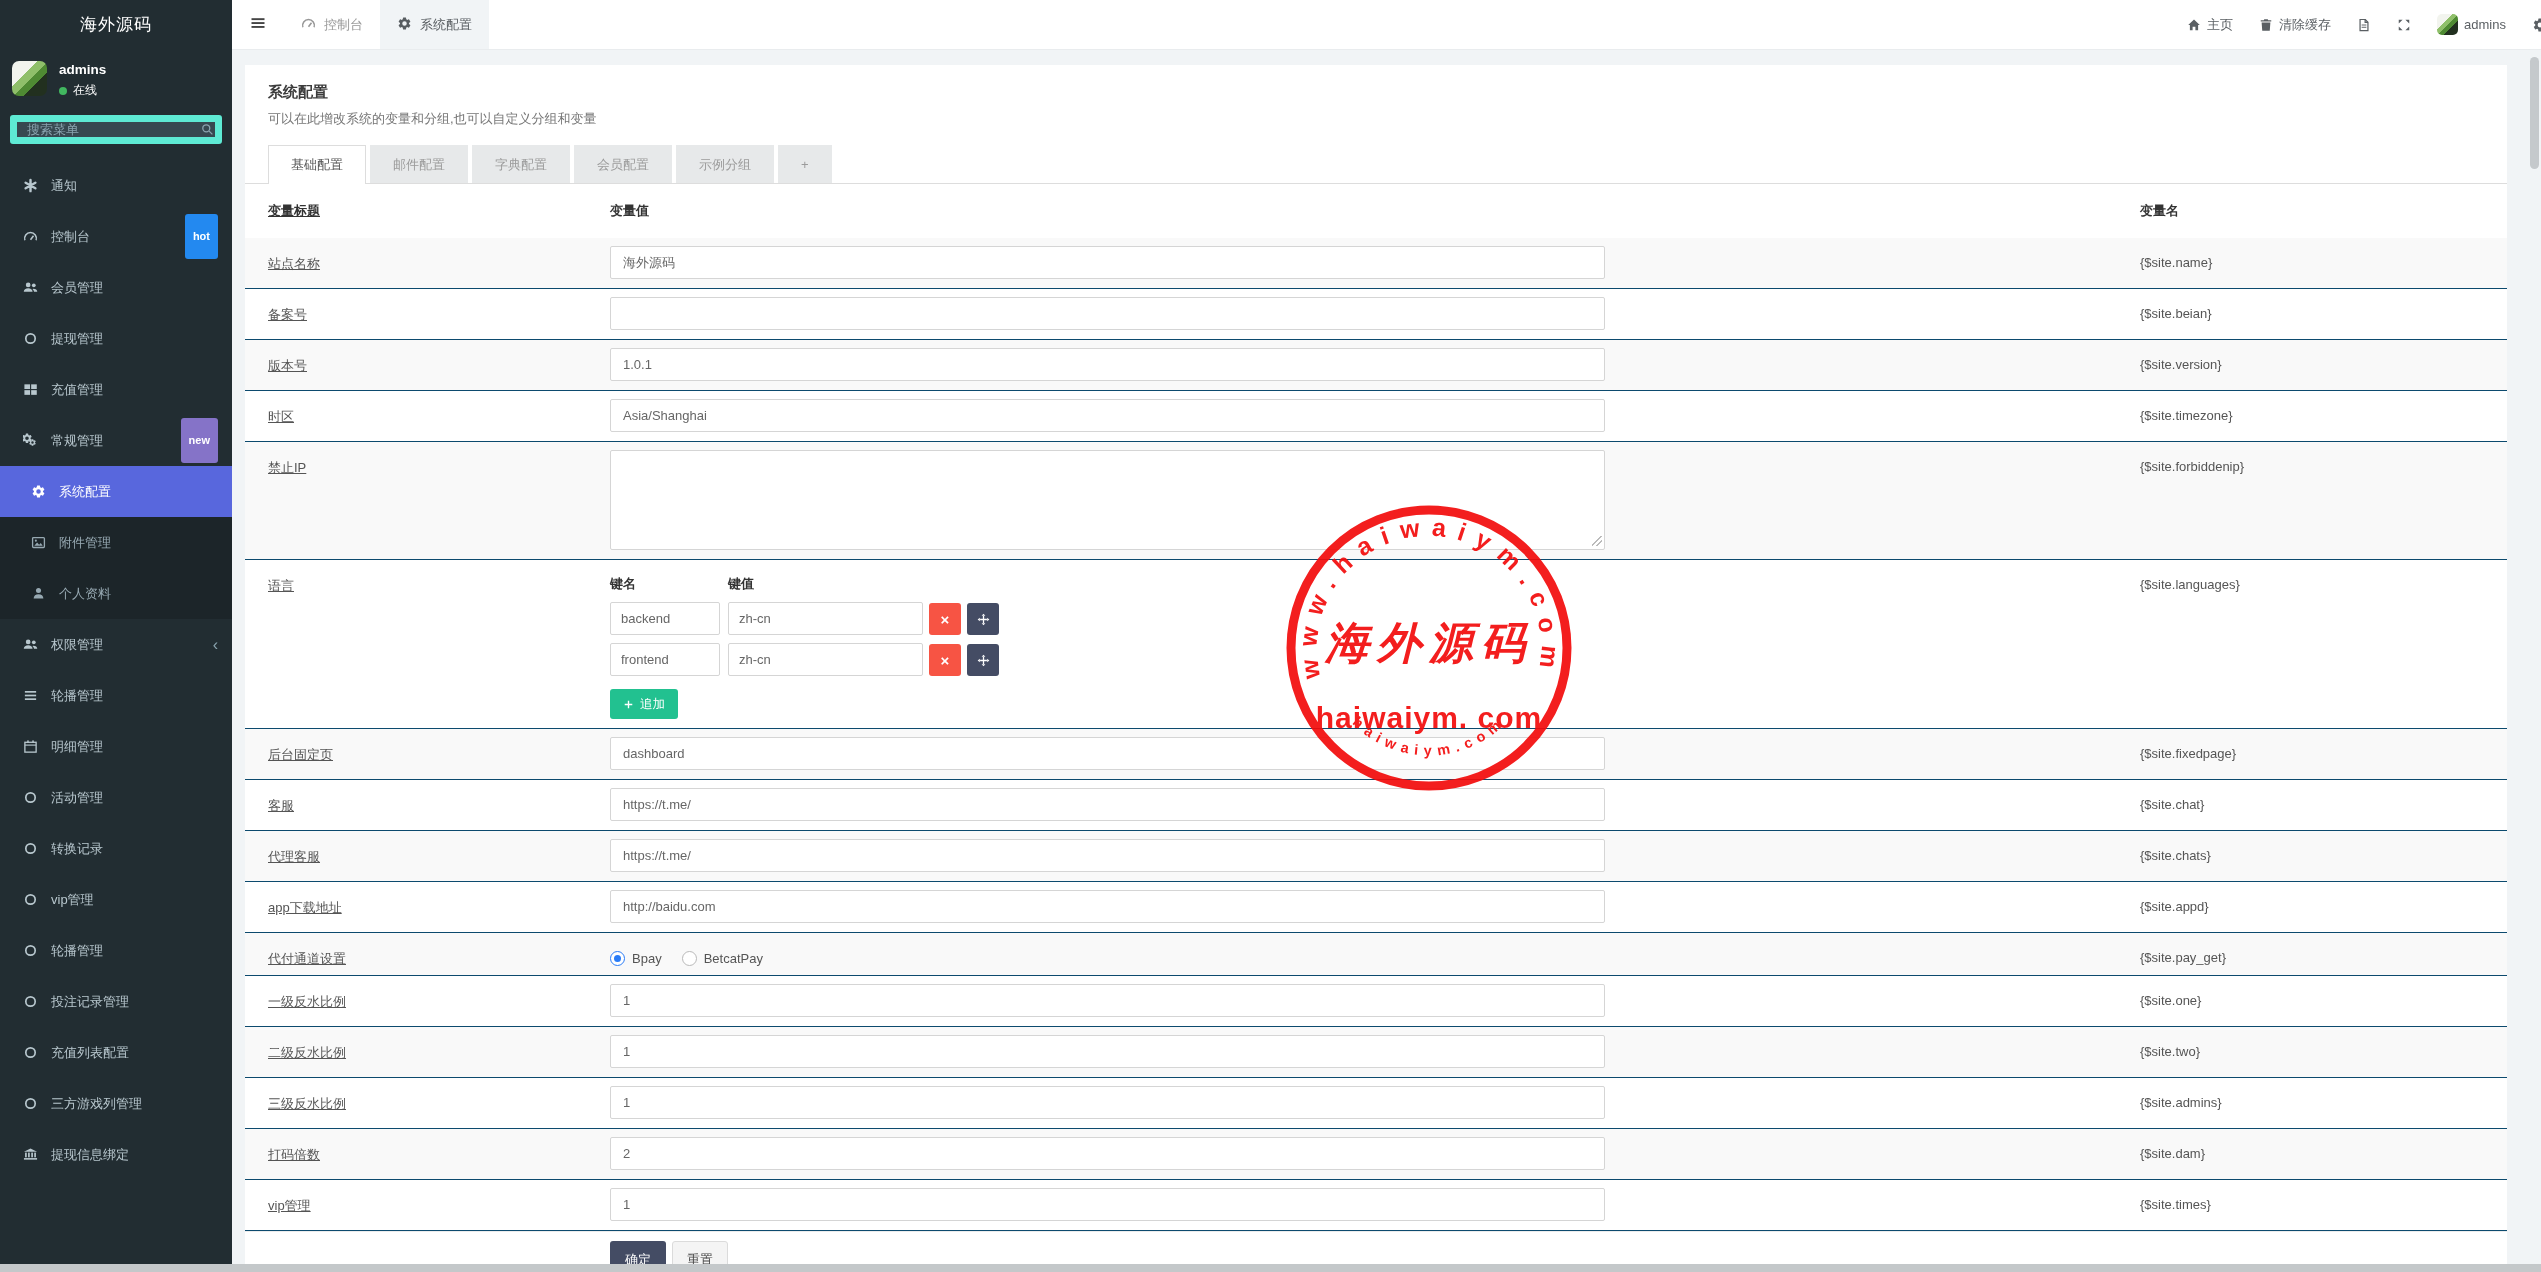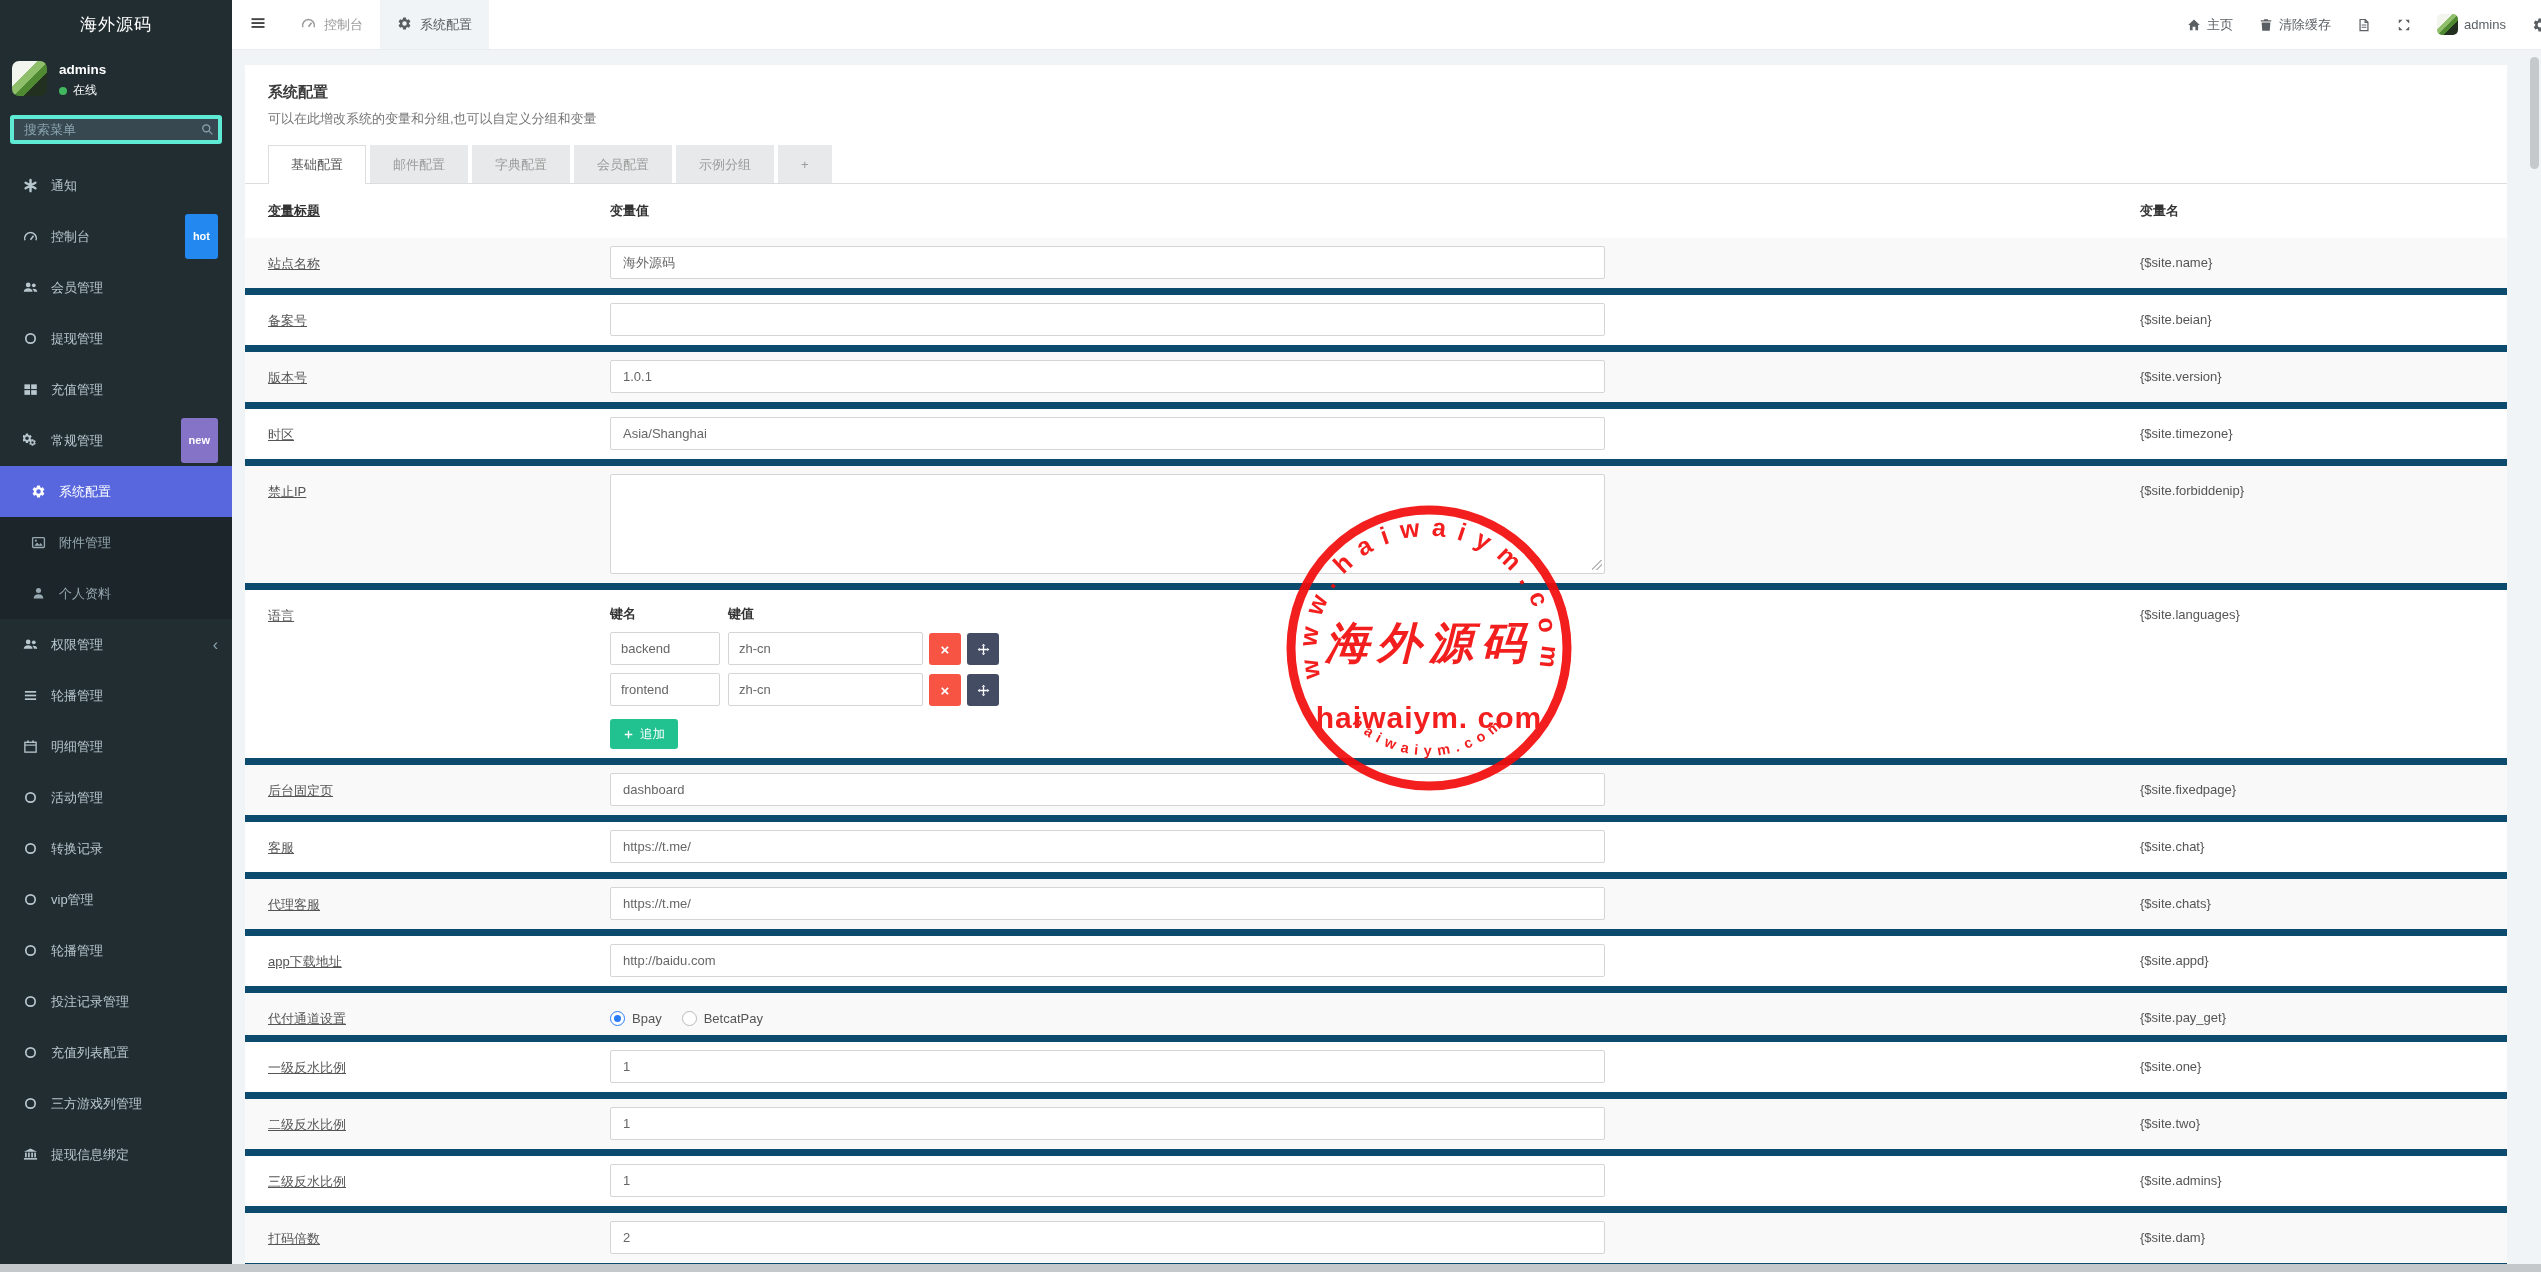--- a/index.html
+++ b/index.html
@@ -13,21 +13,21 @@
   .user-panel{display:flex;padding:11px 12px 8px 12px;}
   .avatar{width:35px;height:35px;border-radius:7px;flex:none;
           background:linear-gradient(135deg,#f2f4ee 0 36%,#8fbf6a 36% 52%,#4f8a33 52% 66%,#22301f 66% 100%);}
   .avatar-sm{width:21px;height:21px;border-radius:5px;flex:none;
           background:linear-gradient(135deg,#f2f4ee 0 36%,#8fbf6a 36% 52%,#4f8a33 52% 66%,#22301f 66% 100%);}
   .user-info{margin-left:12px;padding-top:1px;}
   .user-name{color:#fff;font-weight:bold;font-size:13.5px;}
   .user-status{margin-top:5px;color:#fff;font-size:12px;display:flex;align-items:center;gap:6px;}
   .dot{width:8px;height:8px;border-radius:50%;background:#41b75f;}
   .search{position:relative;margin:8px 10px 0 10px;}
-  .search input{width:100%;height:29px;background:#374850;border:4px solid #5eead4;border-radius:3px;
+  .search input{width:100%;height:29px;background:#374850;border:7px solid #5eead4;border-radius:3px;
                 color:#ccc;padding:0 30px 0 10px;font-size:13px;outline:none;}
   .search input::placeholder{color:#8aa4af;}
   .search .sicon{position:absolute;right:8px;top:8px;color:#8aa4af;}
   .menu{list-style:none;margin:16px 0 0 0;padding:0;}
   .menu li{position:relative;height:51px;display:flex;align-items:center;color:#b8c7ce;
            padding:0 14px 0 22px;cursor:pointer;}
   .menu li.submenu{background:#1c2529;padding-left:30px;color:#97a9b2;}
   .menu li.active{background:#5867dd;color:#fff;}
   .mi{width:17px;height:17px;margin-right:12px;flex:none;display:flex;align-items:center;justify-content:center;}
   .mi svg{width:15px;height:15px;display:block;}
@@ -57,21 +57,21 @@
   .panel-sub{margin-top:8px;font-size:13px;color:#767676;}
   .tabbar{display:flex;gap:4px;margin-top:17px;padding:0 23px;border-bottom:1px solid #ddd;align-items:flex-end;}
   .tab{height:38px;display:flex;align-items:center;padding:0 22px;background:#e7e9ea;color:#9b9b9b;
        cursor:pointer;border:1px solid transparent;border-bottom:none;font-size:13px;}
   .tab.active{background:#fff;color:#555;border-color:#ddd;margin-bottom:-1px;height:39px;}
 
   .thead{display:flex;height:54px;align-items:center;font-weight:bold;color:#333;}
   .c1{width:365px;flex:none;padding-left:23px;text-decoration:underline;}
   .c2{width:1530px;flex:none;}
   .c3{flex:1;}
-  .t-row{display:flex;border-bottom:7px solid #0c4a6e;}
+  .t-row{display:flex;border-bottom:1px solid #0c4a6e;}
   .t-row.striped{background:#f9f9f9;}
   .t-row .c1{padding-top:17px;color:#555;}
   .t-row .c2{padding:8px 0 9px 0;}
   .t-row .c3{padding-top:17px;color:#555;}
   .form-input{width:995px;height:33px;border:1px solid #d5d5d5;border-radius:2px;padding:0 12px;
               font-size:13px;color:#666;background:#fff;outline:none;font-family:inherit;}
   .ta-wrap{position:relative;width:995px;}
   textarea.form-input{width:995px;height:100px;padding:8px 12px;resize:none;display:block;}
   .resize-h{position:absolute;right:3px;bottom:4px;width:10px;height:10px;
             background:linear-gradient(135deg,transparent 0 45%,#bbb 45% 53%,transparent 53% 68%,#bbb 68% 76%,transparent 76%);}

